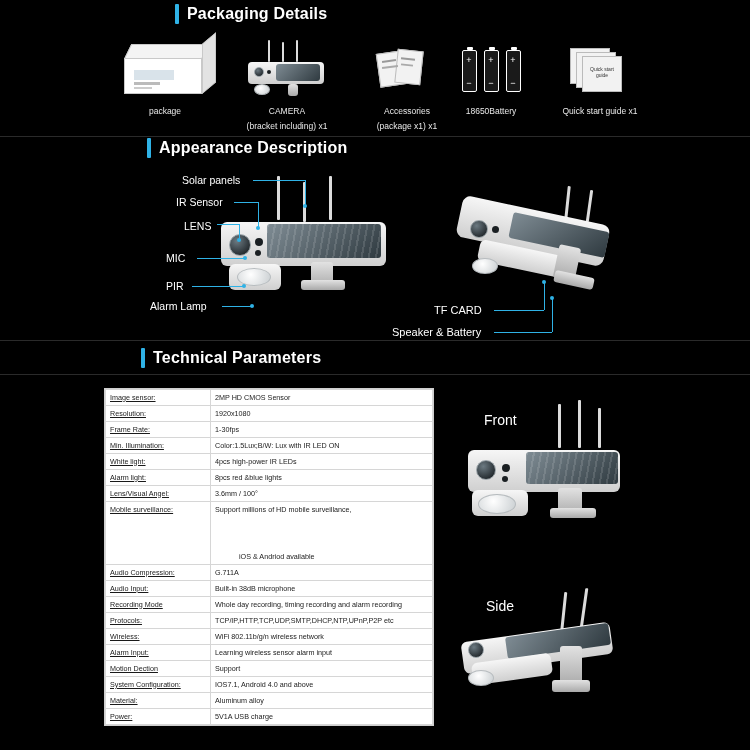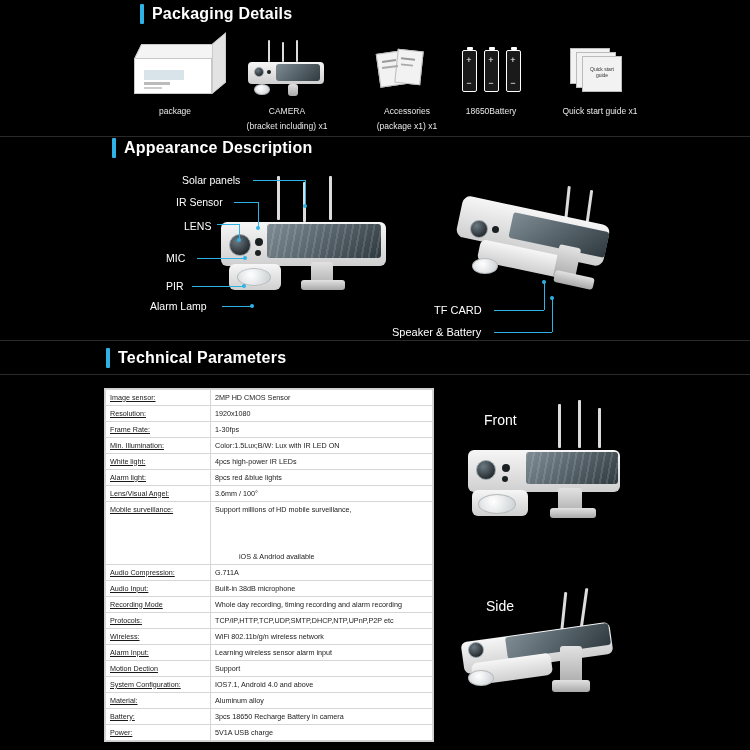--- a/index.html
+++ b/index.html
@@ -12,20 +12,21 @@
     overflow: hidden;
   }
   .page { position: relative; width: 750px; height: 750px; background:#000; }
 
   
   .section-head {
     position: absolute;
     display: flex;
     align-items: center;
     gap: 8px;
+    margin-left: 35px;
   }
   .section-head .bar {
     width: 4px; height: 20px; background: #2fb2e6; border-radius: 1px;
   }
   .section-head .title {
     font-size: 16px; font-weight: bold; color: #fff; letter-spacing: .2px;
   }
   .divider {
     position: absolute; left: 0; width: 750px; height: 1px;
     background: #2a2a2a;
@@ -97,21 +98,21 @@
 
 <div class="page">
 
   <div class="section-head" style="left:140px; top:4px;">
     <span class="bar"></span>
     <span class="title">Packaging Details</span>
   </div>
 
   <div class="pack-row">
 
-    <div class="pack-item" style="left:128px; top:8px; width:94px;">
+    <div class="pack-item" style="left:118px; top:8px; width:94px;">
       <div style="position:relative;height:62px;">
         <div style="position:absolute;left:6px;top:18px;width:78px;height:36px;background:#fff;border:1px solid #c9c9c9;"></div>
         <div style="position:absolute;left:6px;top:18px;width:78px;height:0;border-left:0;"></div>
         <div style="position:absolute;left:6px;top:4px;width:78px;height:15px;background:#f4f4f4;border:1px solid #c9c9c9;transform:skewX(-26deg);transform-origin:bottom left;"></div>
         <div style="position:absolute;left:84px;top:4px;width:14px;height:50px;background:#e3e3e3;border:1px solid #c9c9c9;transform:skewY(-40deg);transform-origin:top left;"></div>
         <div style="position:absolute;left:16px;top:30px;width:40px;height:10px;background:#d9e3ea;"></div>
         <div style="position:absolute;left:16px;top:42px;width:26px;height:3px;background:#bbb;"></div>
         <div style="position:absolute;left:16px;top:47px;width:18px;height:2px;background:#ccc;"></div>
       </div>
       <div class="pack-caption">package</div>
@@ -330,24 +331,20 @@
           </tr>
         <tr>
             <td class="k">System Configuration:</td>
             <td class="v">IOS7.1, Android 4.0 and above</td>
           </tr>
         <tr>
             <td class="k">Material:</td>
             <td class="v">Aluminum alloy</td>
           </tr>
         <tr>
-            <td class="k">Battery:</td>
-            <td class="v">3pcs 18650  Recharge Battery in  camera</td>
-          </tr>
-        <tr>
             <td class="k">Power:</td>
             <td class="v">5V1A USB charge</td>
           </tr>
 
       </tbody>
     </table>
   </div>
 
   <div class="prod-label" style="left:484px; top:412px;">Front</div>
   <div class="devwrap" style="left:450px; top:400px; width:220px; height:160px;">

